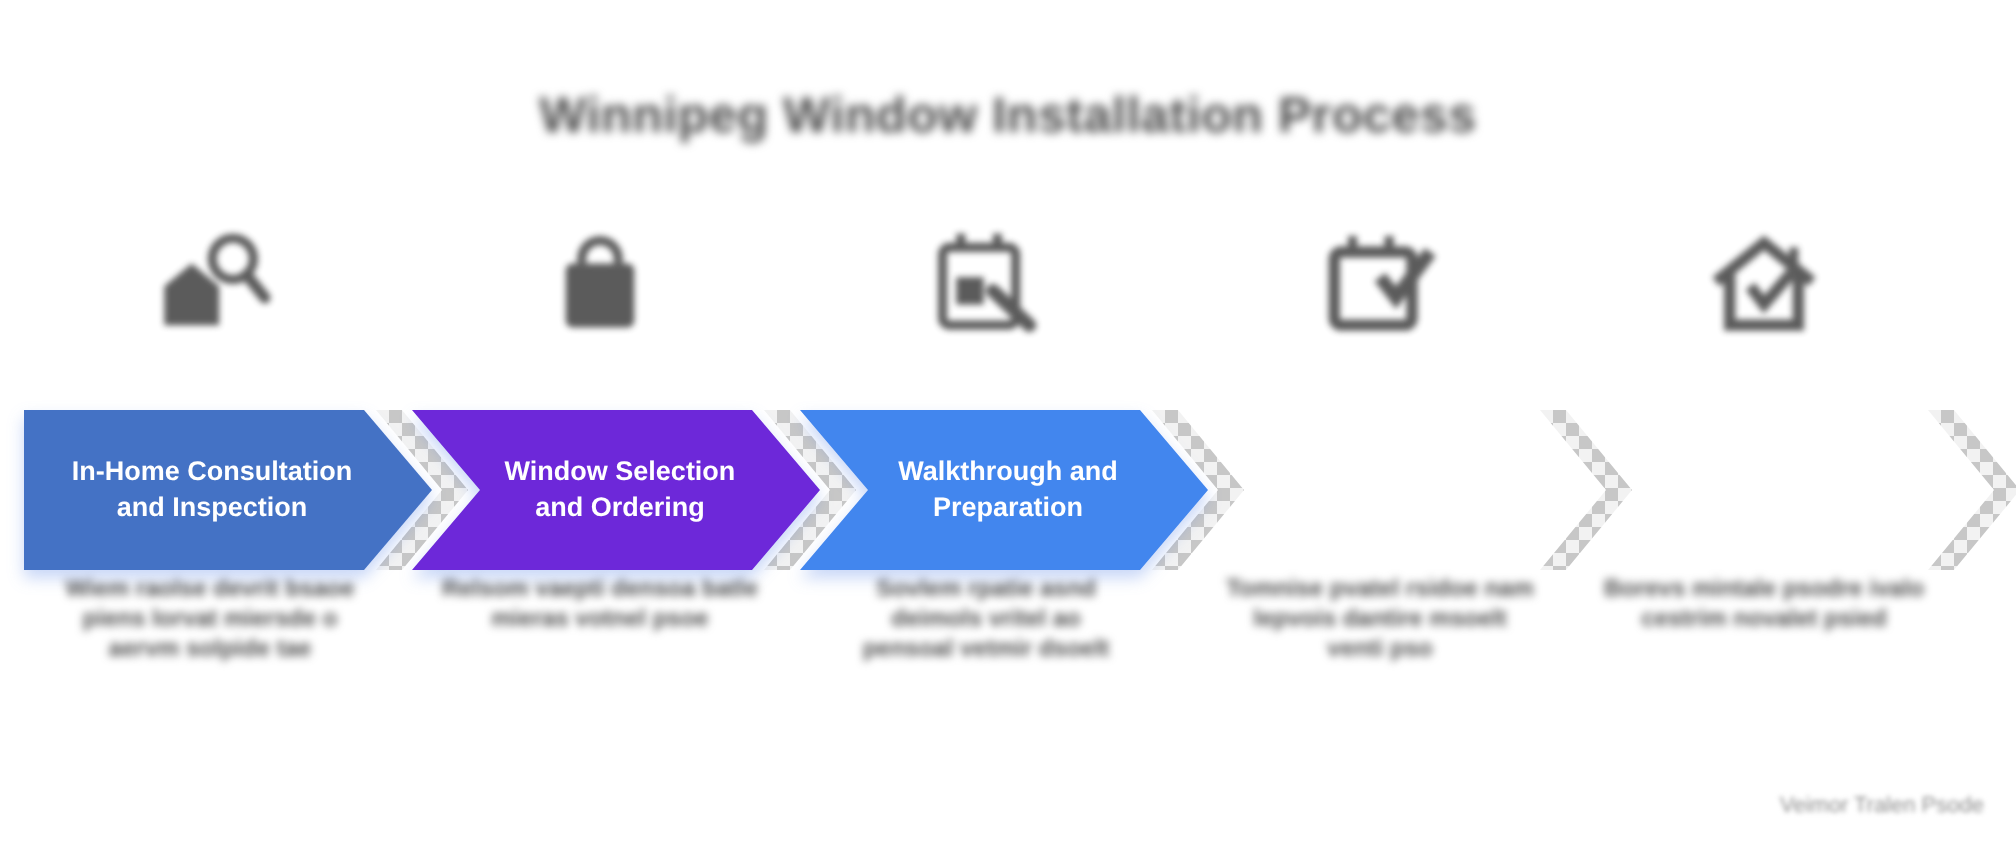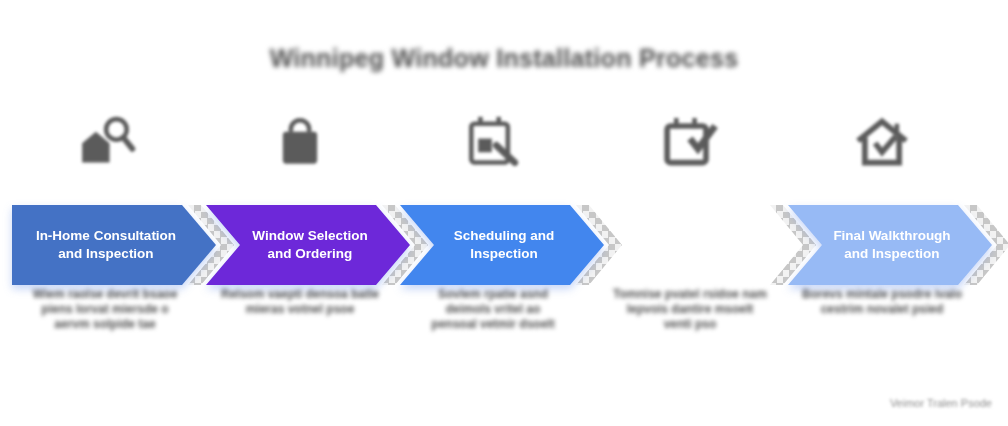--- a/index.html
+++ b/index.html
@@ -100,24 +100,21 @@
     <div class="checker" style="left:758px"></div>
     <div class="checker" style="left:952px"></div>
     <div class="chev-layer">
       <div class="chev first c1">
         <span>In-Home Consultation and Inspection</span>
       </div>
       <div class="chev c2">
         <span>Window Selection and Ordering</span>
       </div>
       <div class="chev c3">
-        <span>Scheduling and Inspection</span>
-      </div>
-      <div class="chev c5">
-        <span>Final Walkthrough and Inspection</span>
+        <span>Walkthrough and Preparation</span>
       </div>
     </div>
   </div>
 
   <div class="desc d1">
     <div>Wiem raolse devrit bsaoe</div>
     <div>piens lorvat miersde o</div>
     <div>aervm solpide tae</div>
   </div>
   <div class="desc d2">

